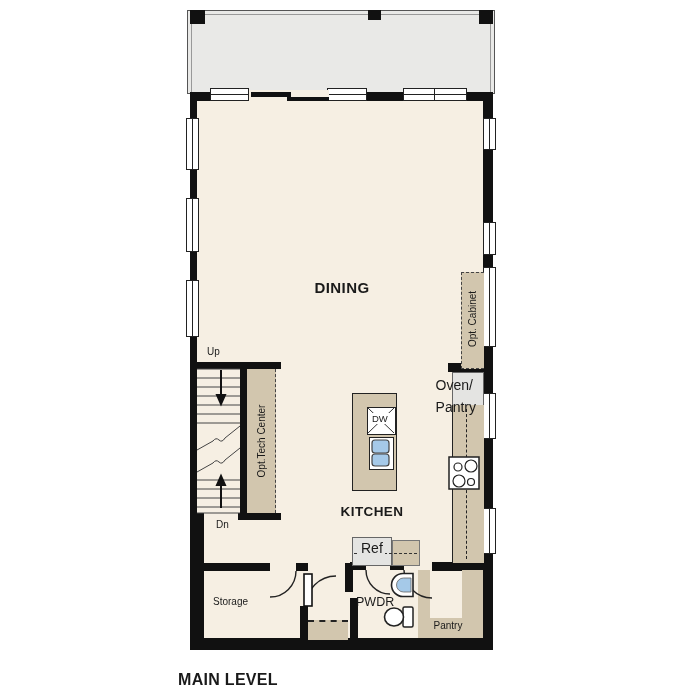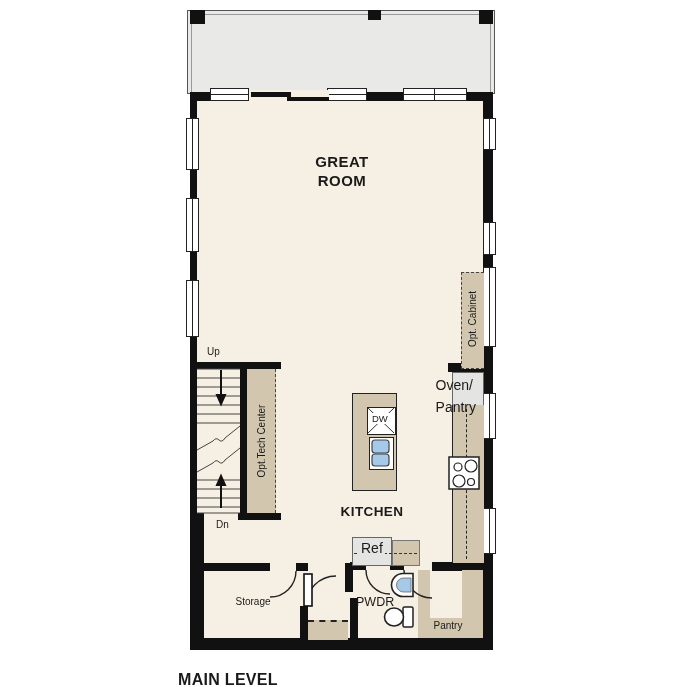--- a/index.html
+++ b/index.html
@@ -151,24 +151,24 @@
     <g>
       <path d="M 413 573.5 L 403 573.5 A 11.5 11.5 0 0 0 403 596.5 L 413 596.5 Z" fill="#fff" stroke="#222" stroke-width="1.6"></path>
       <path d="M 411 578 L 403.5 578 A 7 7 0 0 0 403.5 592 L 411 592 Z" fill="#a5c9e8" stroke="#666" stroke-width="0.8"></path>
     </g>
     <g>
       <rect x="403" y="607" width="10" height="20" rx="1.5" fill="#fff" stroke="#222" stroke-width="1.5"></rect>
       <ellipse cx="394" cy="617" rx="9.5" ry="9" fill="#fff" stroke="#222" stroke-width="1.6"></ellipse>
     </g>
   </svg>
 
-  <div class="lbl room-lbl" style="left:297px;top:152px;width:90px;">GREAT ROOM</div>
+  <div class="lbl room-lbl" style="left:292px;top:278px;width:100px;">DINING</div>
   <div class="lbl room-lbl" style="left:322px;top:502px;width:100px;font-size:13.5px;">KITCHEN</div>
   <div class="lbl" style="left:356px;top:595px;font-size:12.5px;font-weight:normal;">PWDR</div>
-  <div class="lbl small-lbl" style="left:213px;top:596px;width:80px;text-align:center;">Storage</div>
+  <div class="lbl small-lbl" style="left:213px;top:596px;width:80px;">Storage</div>
   <div class="lbl small-lbl" style="left:408px;top:620px;width:80px;text-align:center;">Pantry</div>
   <div class="lbl" style="left:178px;top:652px;font-size:16px;font-weight:bold;letter-spacing:.3px;margin-top:19px;">MAIN LEVEL</div>
   <div class="lbl small-lbl" style="left:207px;top:346px;">Up</div>
   <div class="lbl small-lbl" style="left:216px;top:519px;">Dn</div>
   <div class="lbl vert" style="left:261px;top:441px;">Opt.Tech Center</div>
   <div class="lbl vert" style="left:472px;top:319px;">Opt. Cabinet</div>
   <div class="lbl tiny-lbl" style="left:420px;top:369px;width:32px;text-align:right;line-height:11px;">
     <span>Oven/</span><br>
     <span>Pantry</span>
   </div>

